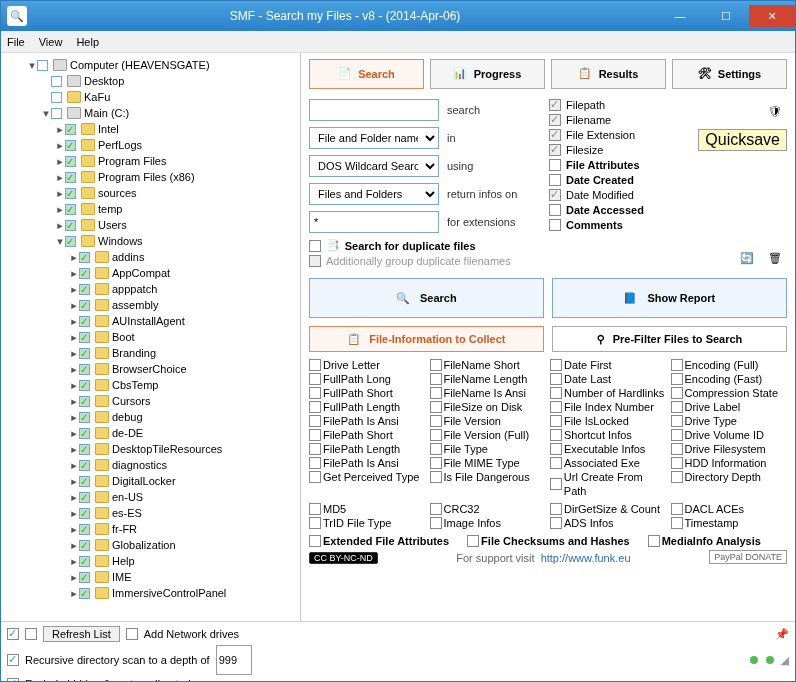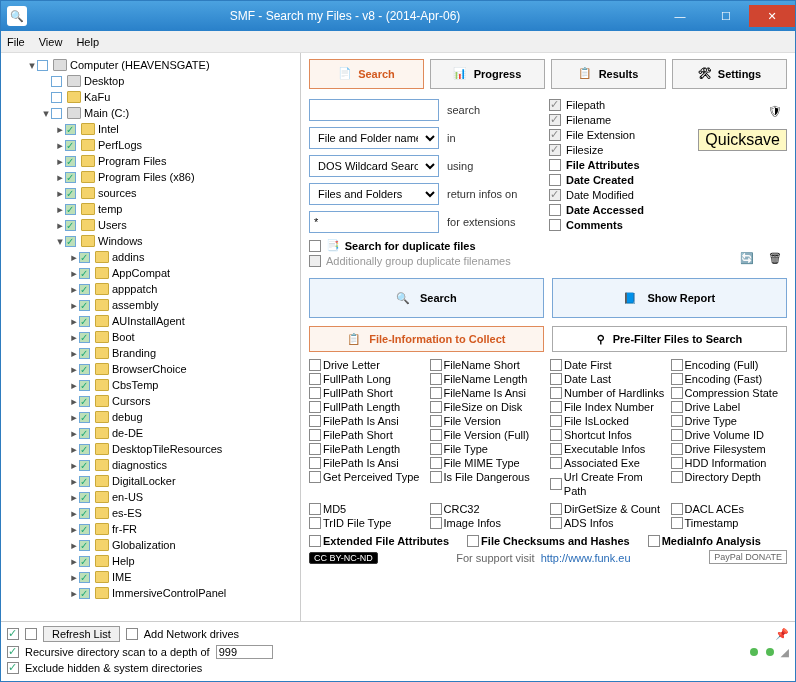--- a/index.html
+++ b/index.html
@@ -650,21 +650,21 @@
     <span class="chkbox"></span>
     <button class="btn">Refresh List</button>
     <span class="chkbox"></span>
       <span>Add Network drives</span>
     <span style="flex:1"></span>
     <span>📌</span>
   </div>
   <div class="bottomrow">
     <span class="chkbox on"></span>
     <span>Recursive directory scan to a depth of</span>
-    <input type="text" style="width: 57px; border: 1px solid rgb(153, 153, 153); padding: 0px 2px;" value="999">
+    <input type="text" style="width: 36px; border: 1px solid rgb(153, 153, 153); padding: 8px 2px;" value="999">
     <span style="flex:1"></span>
     <span class="greendot"></span>
       <span class="greendot"></span>
     <span style="color:#999">◢</span>
   </div>
   <div class="bottomrow">
     <span class="chkbox on"></span>
     <span>Exclude hidden &amp; system directories</span>
   </div>
 </div>

